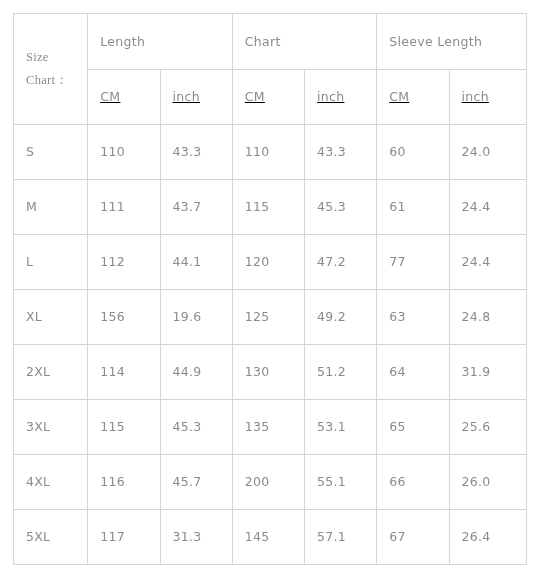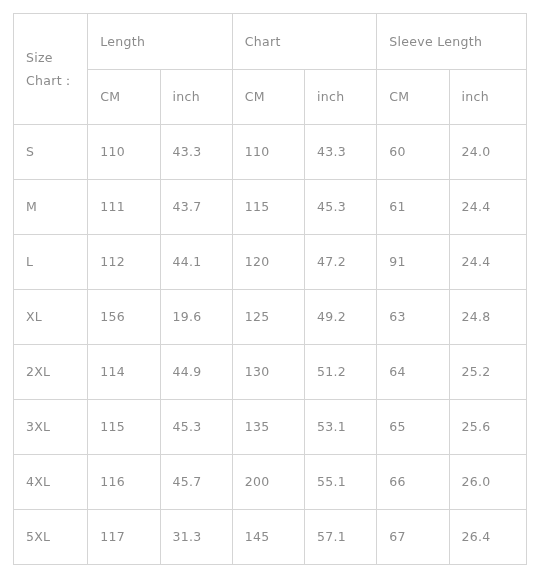--- a/index.html
+++ b/index.html
@@ -35,30 +35,31 @@
     font-size: 12.5px;
     text-align: left;
     vertical-align: middle;
     padding: 0 0 0 12px;
     letter-spacing: 0.3px;
     line-height: 1.85;
   }
   td.size-label-cell {
     vertical-align: middle;
     padding-left: 12px;
+    font-family: Liberation Serif, serif;
   }
   td.size-label-cell .label-line {
     display: block;
     white-space: nowrap;
   }
   col.c-size   { width: 72px; }
   col.c-d      { width: 70px; }
   col.c-last   { width: 75px; }
   tr.group-head-row { height: 56px; }
-  tr.sub-head-row   { height: 55px; }
+  tr.sub-head-row   { height: 55px; text-decoration: underline; }
   tr.data-row       { height: 55px; }
 </style>
 </head>
 <body>
 
 <div id="size-chart-wrap">
   <table class="size-chart">
     <colgroup>
       <col class="c-size">
       <col class="c-d">
@@ -104,40 +105,40 @@
         <td>45.3</td>
         <td>61</td>
         <td>24.4</td>
       </tr>
       <tr class="data-row">
         <td>L</td>
         <td>112</td>
         <td>44.1</td>
         <td>120</td>
         <td>47.2</td>
-        <td>91</td>
+        <td>77</td>
         <td>24.4</td>
       </tr>
       <tr class="data-row">
         <td>XL</td>
         <td>156</td>
         <td>19.6</td>
         <td>125</td>
         <td>49.2</td>
         <td>63</td>
         <td>24.8</td>
       </tr>
       <tr class="data-row">
         <td>2XL</td>
         <td>114</td>
         <td>44.9</td>
         <td>130</td>
         <td>51.2</td>
         <td>64</td>
-        <td>25.2</td>
+        <td>31.9</td>
       </tr>
       <tr class="data-row">
         <td>3XL</td>
         <td>115</td>
         <td>45.3</td>
         <td>135</td>
         <td>53.1</td>
         <td>65</td>
         <td>25.6</td>
       </tr>

